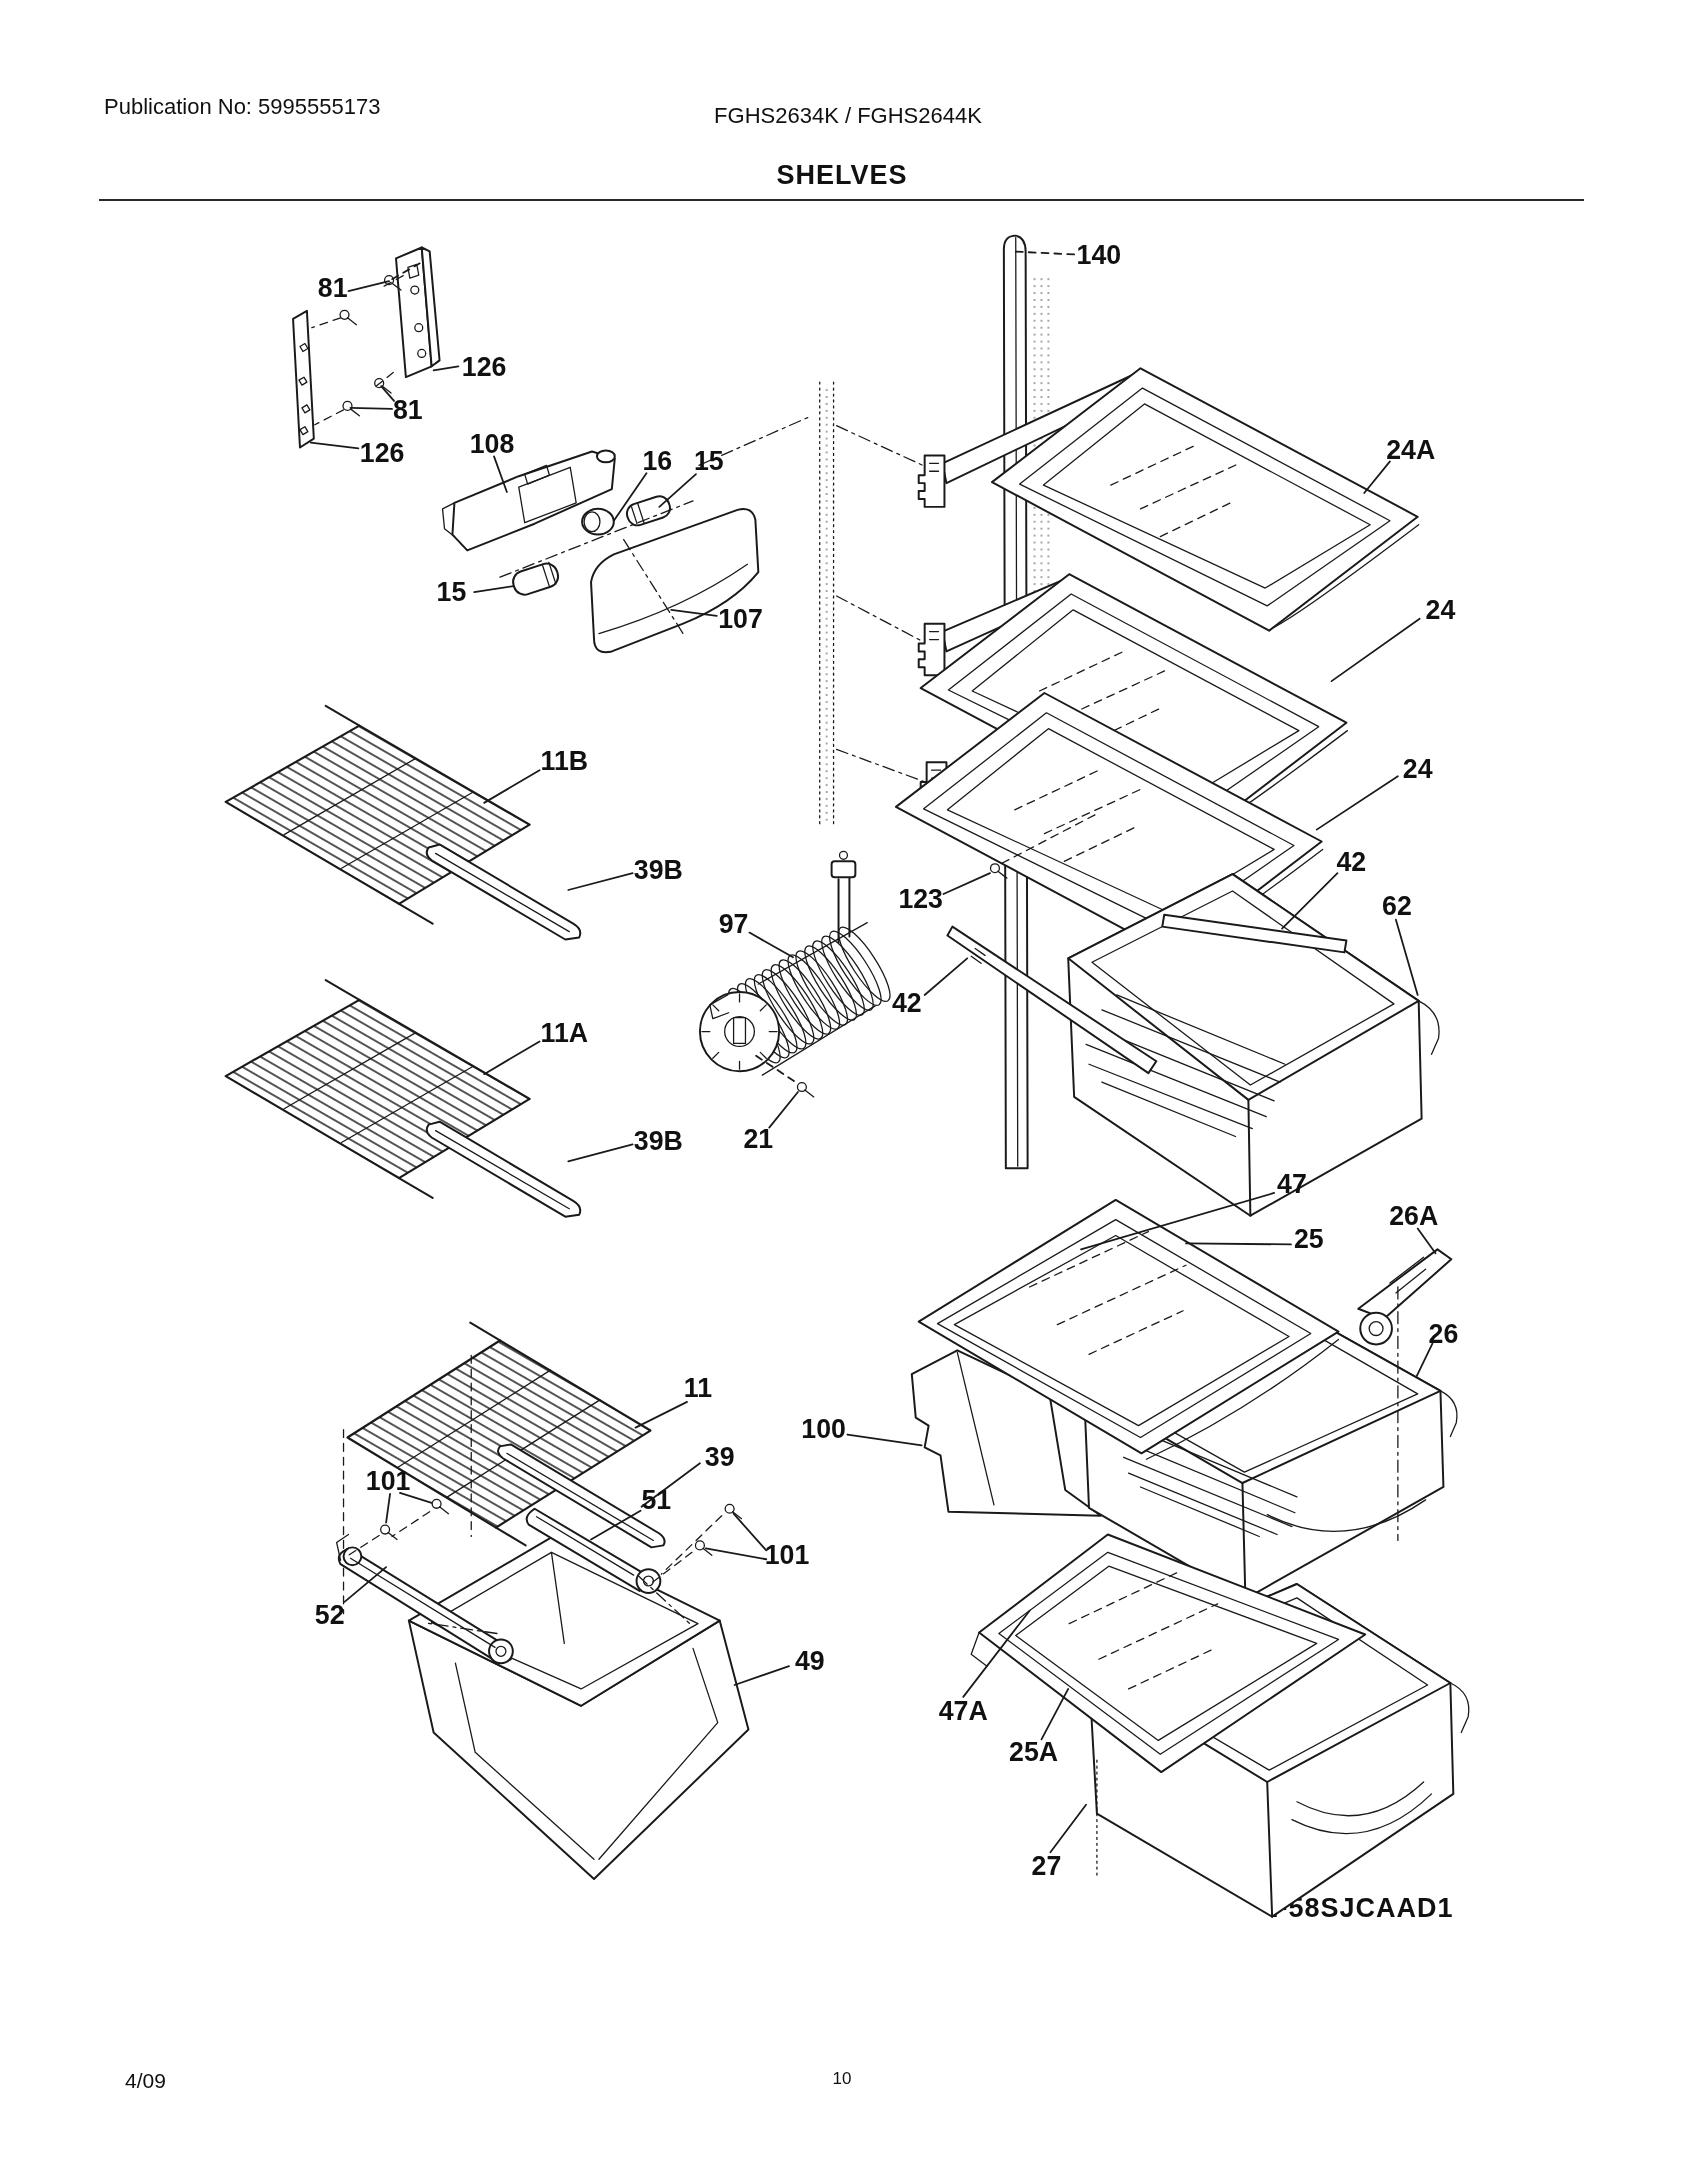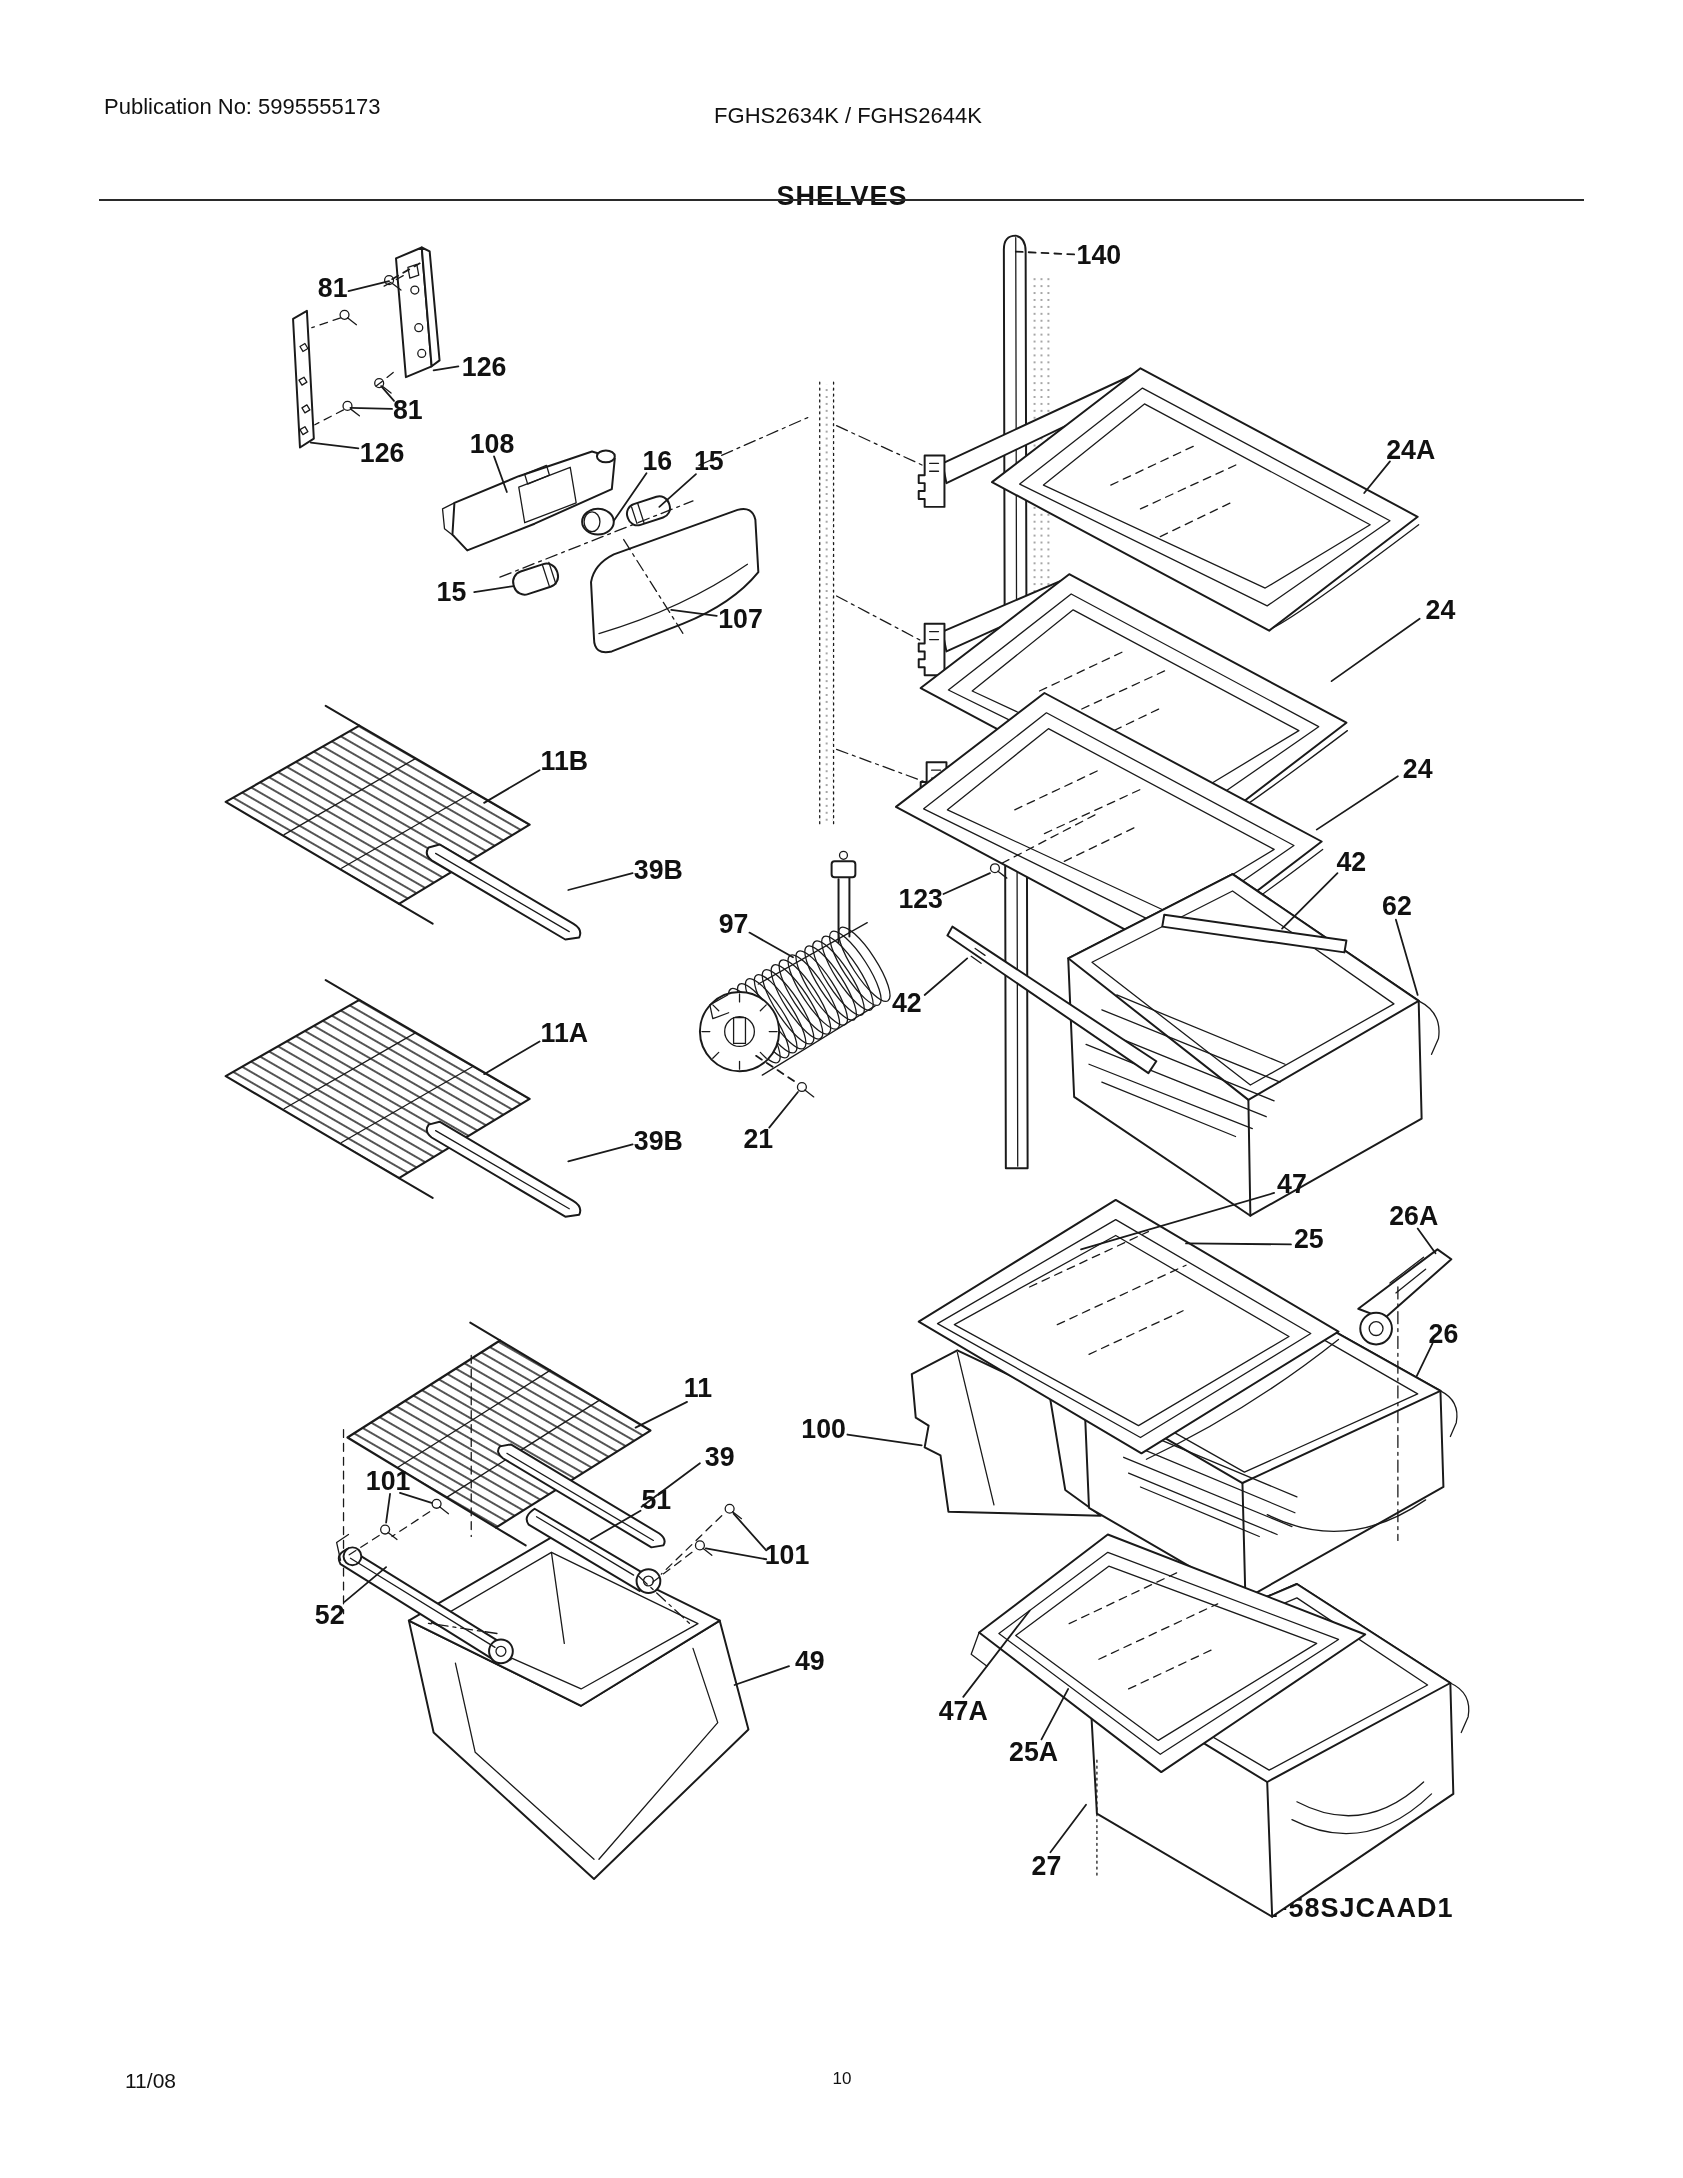--- a/index.html
+++ b/index.html
@@ -1,20 +1,20 @@
 <!DOCTYPE html>
 <html><head>
 <meta charset="utf-8">
 <style>
   html,body{margin:0;padding:0;background:#fff;}
   body{width:1683px;height:2178px;position:relative;font-family:"Liberation Sans",sans-serif;color:#111;}
   .abs{position:absolute;}
   #pub{left:104px;top:94px;font-size:22px;}
   #models{left:50%;top:92px;transform:translateX(-50%);font-size:22px;left:848px;margin-top:11px;}
-  #title{left:842px;top:160px;transform:translateX(-50%);font-size:27px;font-weight:bold;letter-spacing:1px;margin-top:21px;}
+  #title{left:842px;top:160px;transform:translateX(-50%);font-size:27px;font-weight:bold;letter-spacing:1px;}
   #rule{left:99px;top:199px;width:1485px;height:2px;background:#2a2a2a;}
   #diagcode{left:1271px;top:1893px;font-size:27px;font-weight:bold;letter-spacing:1px;}
   #fdate{left:125px;top:2069px;font-size:21px;}
   #fpage{left:842px;top:2069px;transform:translateX(-50%);font-size:17px;}
   svg#art{position:absolute;left:0;top:0;}
   svg .ln{fill:none;stroke:#1a1a1a;stroke-width:2;}
   svg .fw{fill:#fff;stroke:#1a1a1a;stroke-width:2;}
   svg .tn{stroke-width:1.3;}
   svg .ds{stroke-dasharray:8 6;}
   svg .dd{stroke-dasharray:12 5 3 5;}
@@ -25,21 +25,21 @@
   svg line.leader.dash{stroke-dasharray:7 6;}
 </style>
 </head>
 <body>
 
 <div class="abs" id="pub">Publication No: 5995555173</div>
 <div class="abs" id="models">FGHS2634K / FGHS2644K</div>
 <div class="abs" id="title">SHELVES</div>
 <div class="abs" id="rule"></div>
 <div class="abs" id="diagcode">F58SJCAAD1</div>
-<div class="abs" id="fdate">11/08</div>
+<div class="abs" id="fdate">4/09</div>
 <div class="abs" id="fpage">10</div>
 
 <svg id="art" width="1683" height="2178" viewBox="0 0 1700 2200">
   <defs>
     <pattern id="wirep" width="10" height="9" patternUnits="userSpaceOnUse" patternTransform="rotate(30)">
       <line x1="0" y1="4" x2="10" y2="4" stroke="#1a1a1a" stroke-width="1.5"></line>
     </pattern>
     <pattern id="dotsp" width="7" height="7" patternUnits="userSpaceOnUse">
       <circle cx="2" cy="2" r="1" fill="#888"></circle>
     </pattern>

